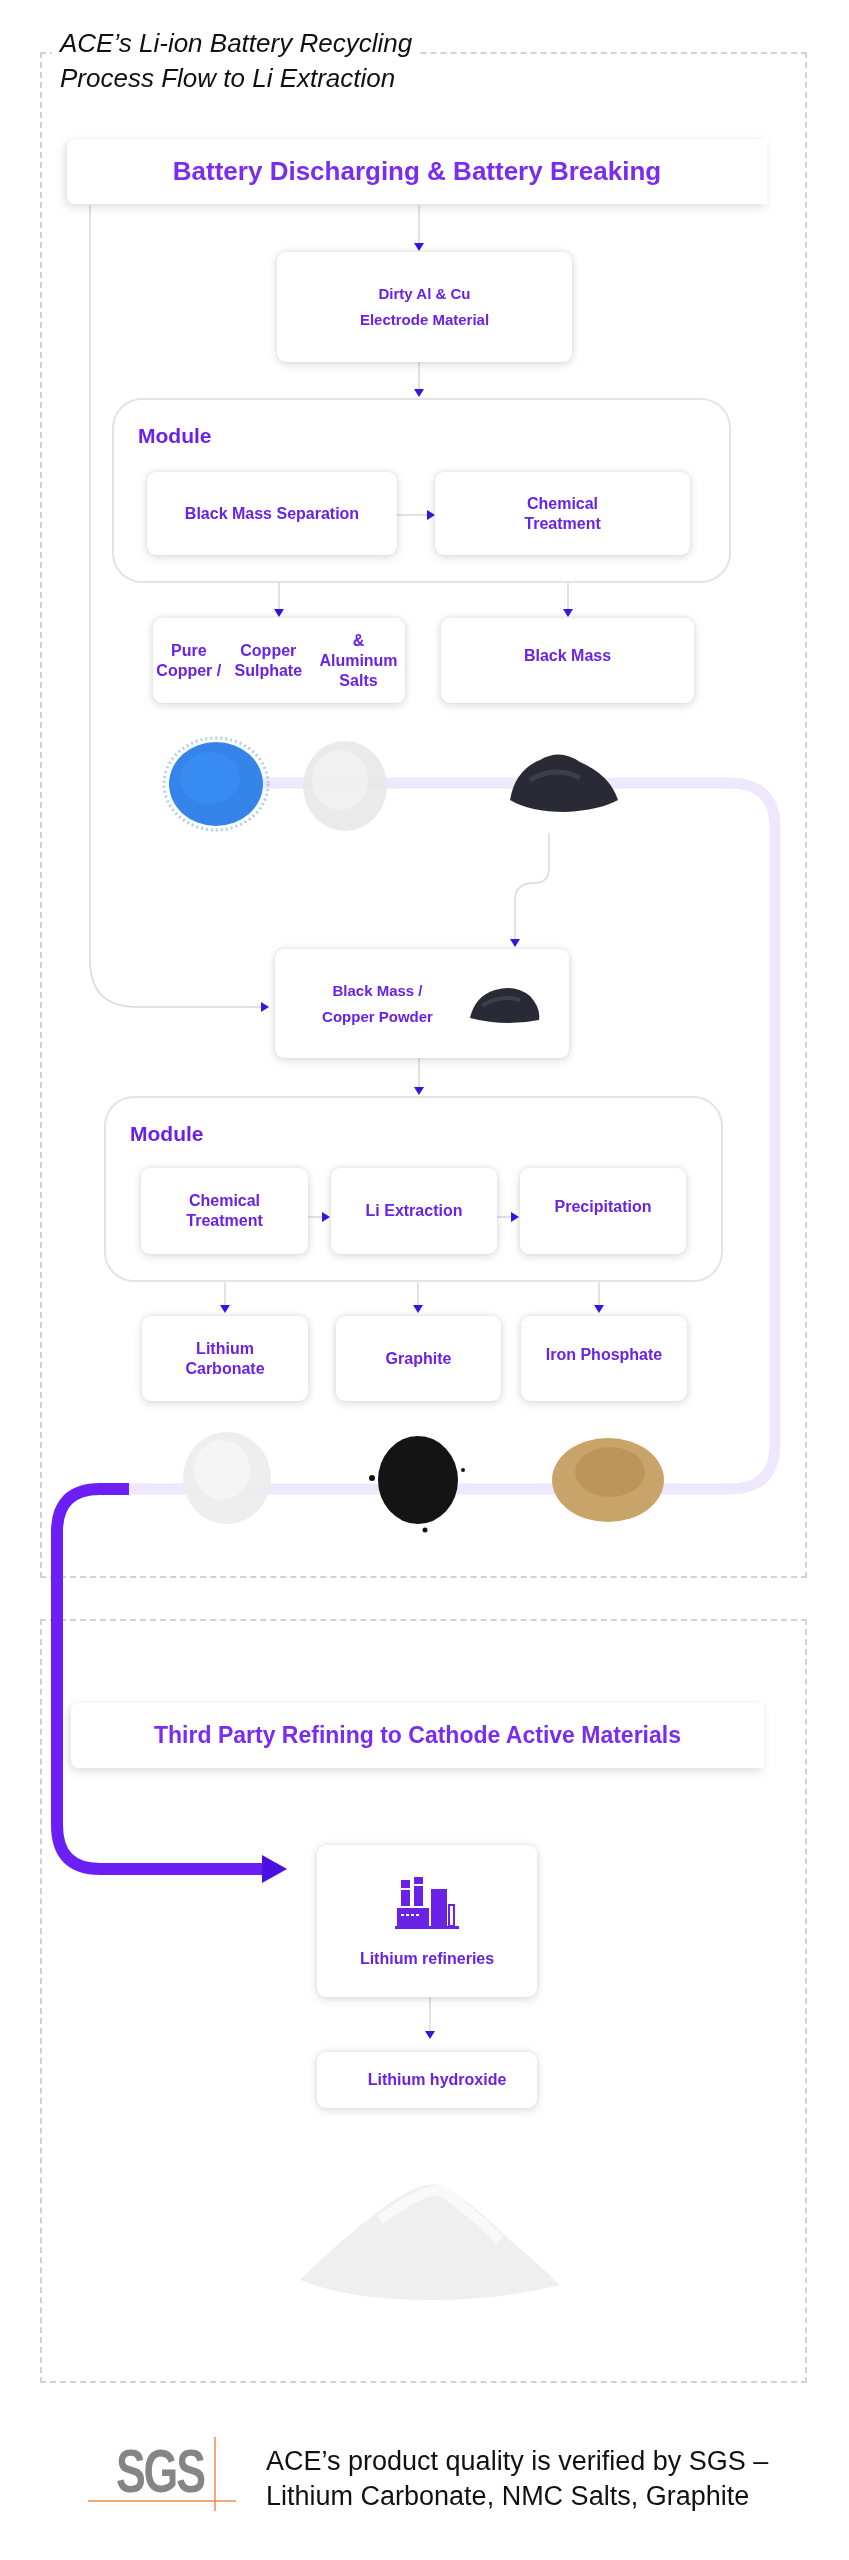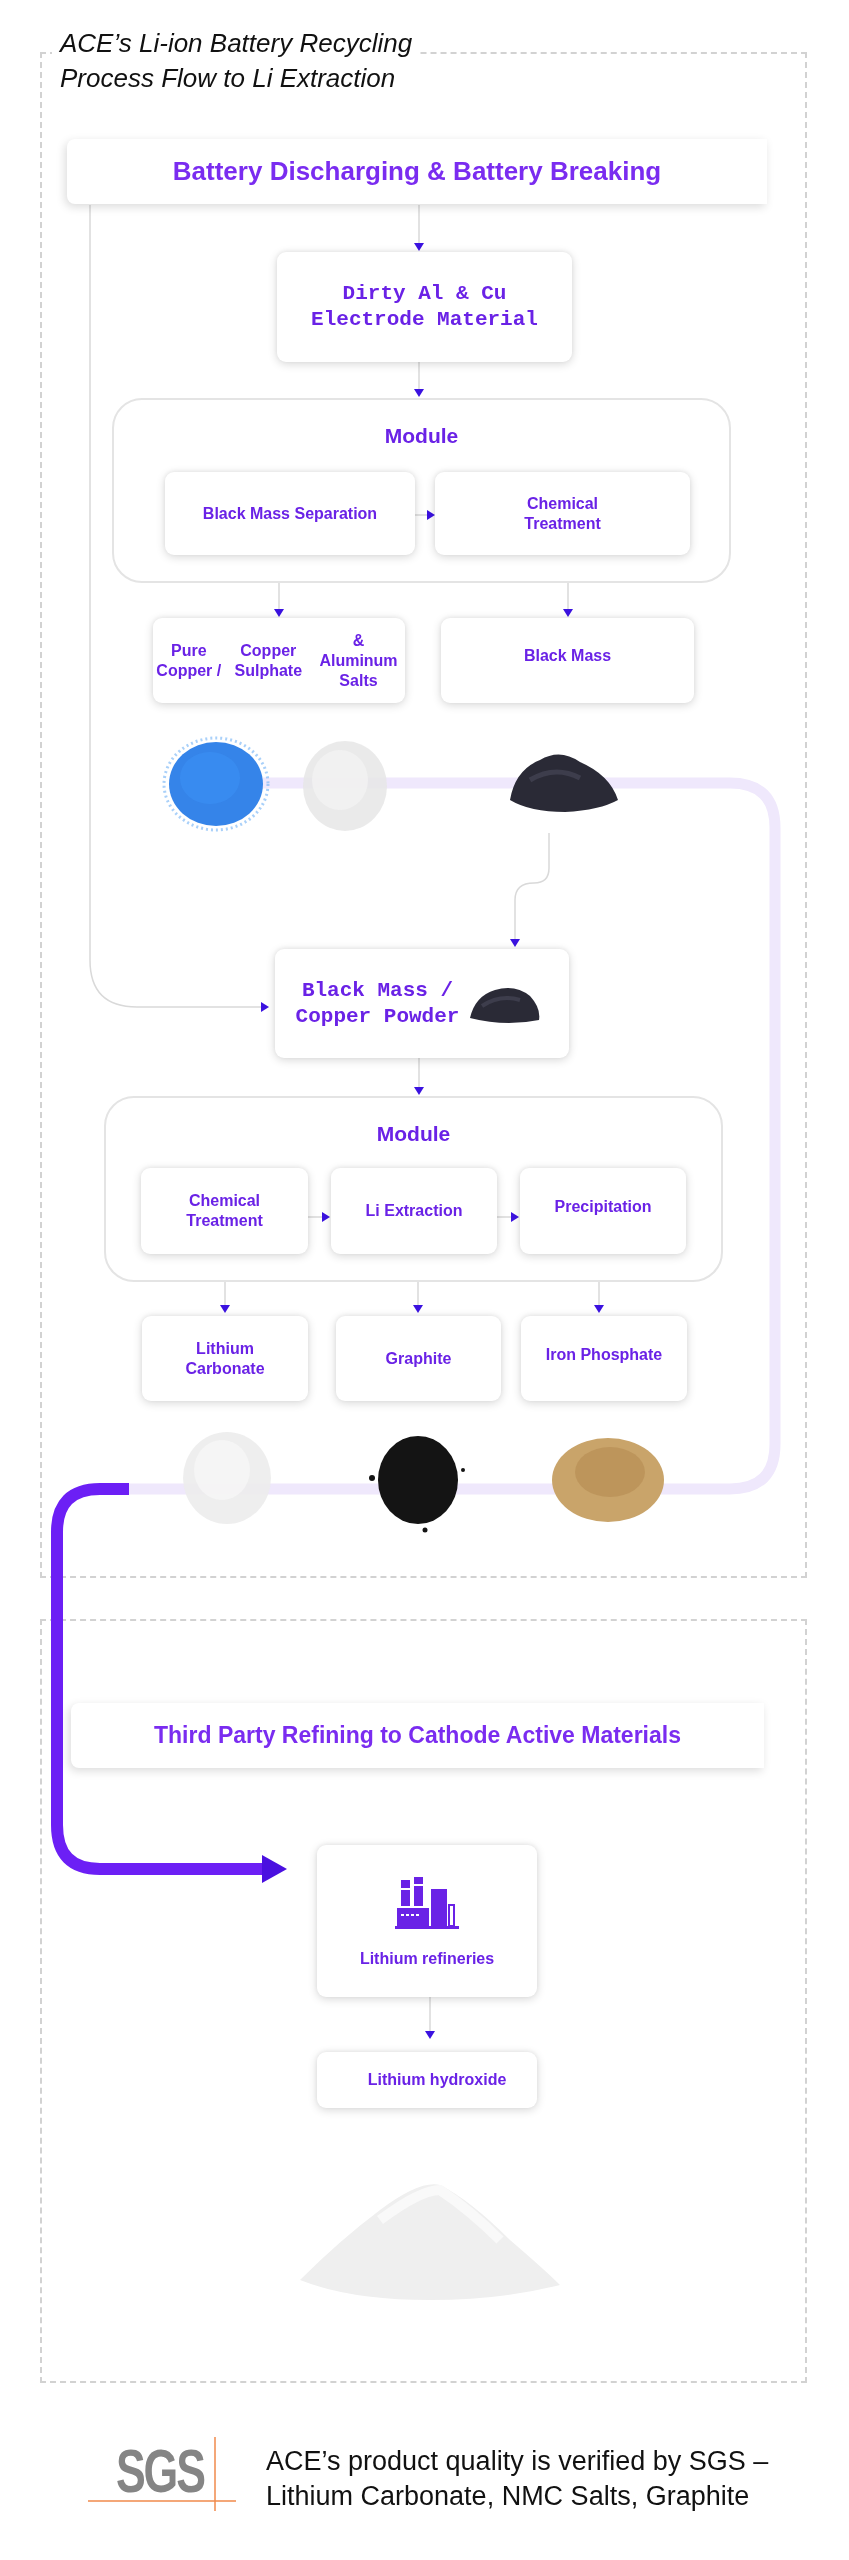--- a/index.html
+++ b/index.html
@@ -10,23 +10,23 @@
            font-size: 26px; line-height: 35px; color: #111; font-weight: 400; font-style: italic; }
   .card { position: absolute; background: #fff; border-radius: 9px;
           box-shadow: 0 2px 10px rgba(0,0,0,0.16), 0 -1px 4px rgba(0,0,0,0.05);
           display: flex; align-items: center; justify-content: center; text-align: center;
           color: #6a22e6; font-weight: 700; box-sizing: border-box; }
   .banner { position: absolute; background: #fff; border-radius: 8px 0 0 8px;
             box-shadow: -2px 3px 10px rgba(0,0,0,0.14);
             display: flex; align-items: center; justify-content: center;
             color: #7a2cf0; font-weight: 700; font-size: 26px; }
   .module { position: absolute; border: 2px solid #e4e4e4; border-radius: 30px; box-sizing: border-box; background: transparent; }
-  .module-title { position: absolute; left: 0; right: 0; text-align: center; color: #6a22e6; font-weight: 700; font-size: 21px; }
+  .module-title { position: absolute; left: 0; right: 0; text-align: left; color: #6a22e6; font-weight: 700; font-size: 21px; padding-left: 24px; }
   .t15 { font-size: 16px; line-height: 20px; }
-  .t20 { font-size: 21px; line-height: 26px; font-family: Liberation Mono, monospace; }
+  .t20 { font-size: 15px; line-height: 26px; }
   svg.overlay { position: absolute; left: 0; top: 0; }
   .footer-text { position: absolute; left: 266px; top: 2444px; font-size: 27px; line-height: 35px; color: #111; }
   .sgs-letters { position: absolute; left: 116px; top: 2440px; font-size: 62px; line-height: 62px; font-weight: 700;
                  color: #858585; letter-spacing: -3px; transform: scaleX(0.72); transform-origin: left top;
                  font-family: "Liberation Sans", sans-serif; }
 </style>
 </head>
 <body>
 
 <div class="dash" style="left:40px; top:52px; width:767px; height:1526px;"></div>
@@ -124,21 +124,21 @@
 </div>
 
 <div class="card t20" style="left:277px; top:252px; width:295px; height:110px; flex-direction:column;">
   <div>Dirty Al &amp; Cu</div>
   <div>Electrode Material</div>
 </div>
 
 <div class="module" style="left:112px; top:398px; width:619px; height:185px;">
   <div class="module-title" style="top:24px;">Module</div>
 </div>
-<div class="card t15" style="left:165px; top:472px; width:250px; height:83px;">
+<div class="card t15" style="left:147px; top:472px; width:250px; height:83px;">
   <span>Black Mass Separation</span>
 </div>
 <div class="card t15" style="left:435px; top:472px; width:255px; height:83px; flex-direction:column;">
   <div>Chemical</div>
   <div>Treatment</div>
 </div>
 
 <div class="card t15" style="left:153px; top:618px; width:252px; height:85px; flex-direction:row;">
   <div>Pure Copper /</div>
   <div>Copper Sulphate</div>

